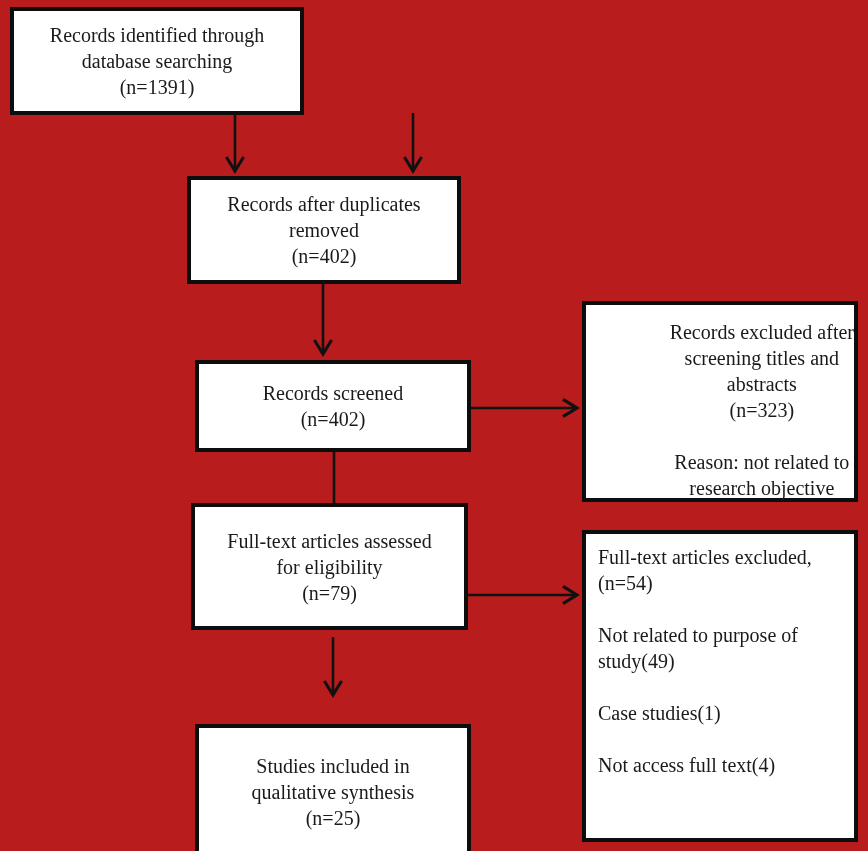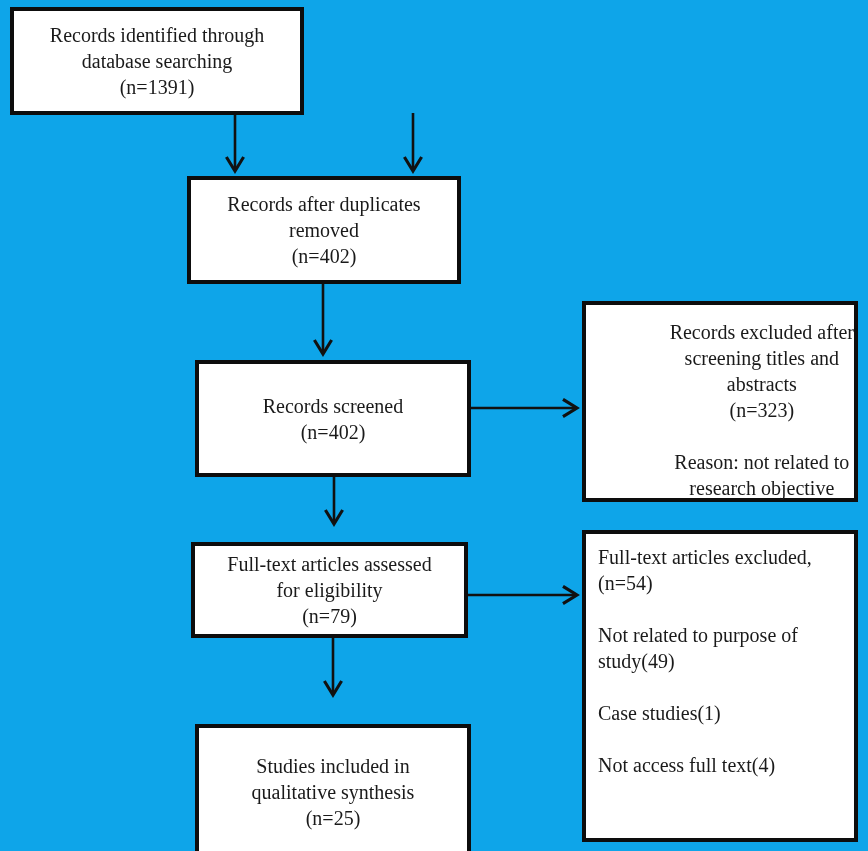--- a/index.html
+++ b/index.html
@@ -4,21 +4,21 @@
 <style>
   html, body {
     margin: 0;
     padding: 0;
     background: #ffffff;
   }
   .canvas {
     position: relative;
     width: 868px;
     height: 851px;
-    background: #0ea5e9;
+    background: #b91c1c;
     font-family: "Liberation Serif", "DejaVu Serif", serif;
     color: #1a1a1a;
     overflow: hidden;
   }
   .arrows {
     position: absolute;
     left: 0;
     top: 0;
     width: 868px;
     height: 851px;
@@ -38,23 +38,23 @@
     line-height: 26px;
     text-align: center;
   }
   .v-center { align-items: center; }
   .v-top    { align-items: flex-start; }
 
   
   .box-identified        { left: 10px;  top: 7px;   width: 294px; height: 108px; }
   .box-reference         { left: 383px; top: 7px;   width: 311px; height: 107px; padding-top: 10px; }
   .box-duplicates        { left: 187px; top: 176px; width: 274px; height: 108px; }
-  .box-screened          { left: 195px; top: 360px; width: 276px; height: 117px; }
+  .box-screened          { left: 195px; top: 360px; width: 276px; height: 92px; }
   .box-excluded-screen   { left: 582px; top: 301px; width: 276px; height: 201px; padding-top: 14px; justify-content: flex-end; }
-  .box-fulltext          { left: 191px; top: 542px; width: 277px; height: 96px; }
+  .box-fulltext          { left: 191px; top: 503px; width: 277px; height: 127px; }
   .box-excluded-fulltext { left: 582px; top: 530px; width: 276px; height: 312px;
                            padding-top: 10px; padding-left: 12px; padding-right: 6px;
                            justify-content: flex-start; }
   .box-excluded-fulltext .box-text { text-align: left; }
   .box-included          { left: 195px; top: 724px; width: 276px; height: 136px; align-items: center; }
 </style>
 </head>
 <body>
 
 <div class="canvas">

